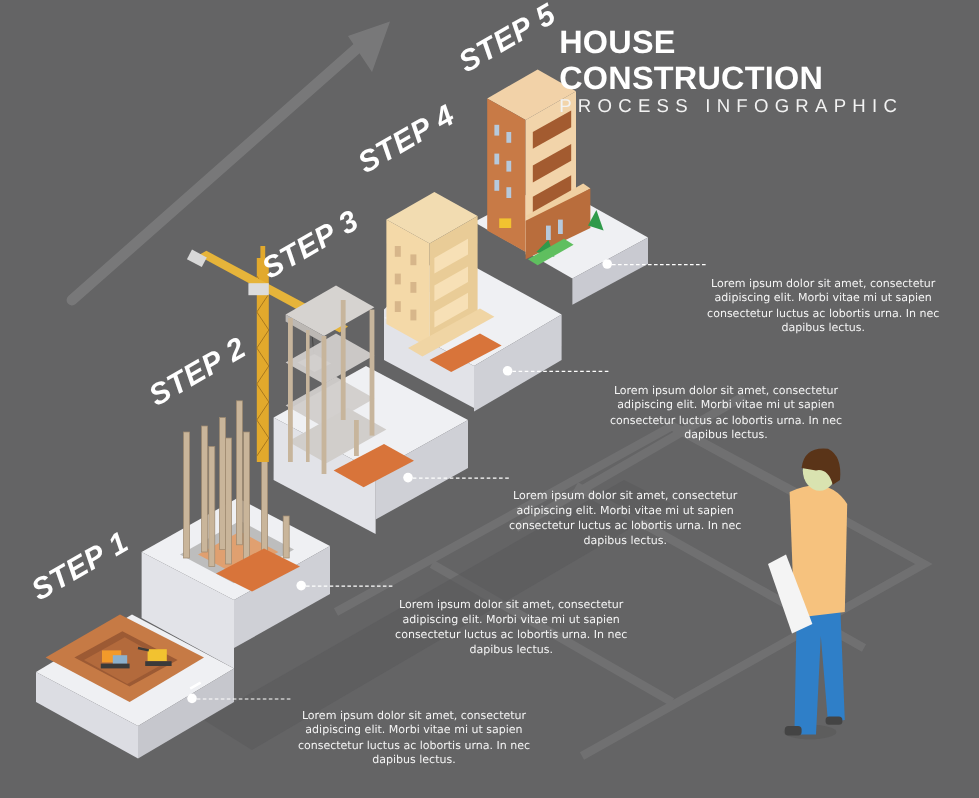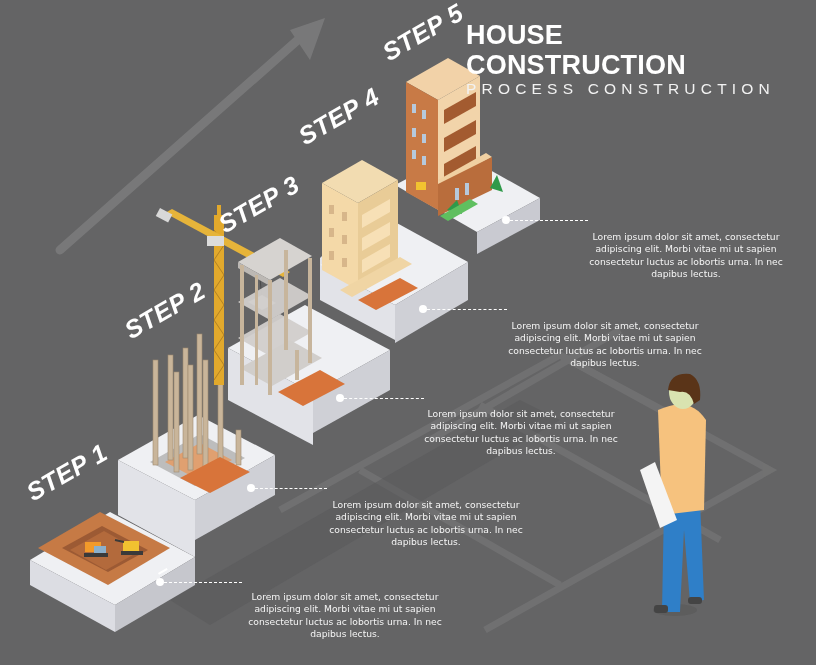--- a/index.html
+++ b/index.html
@@ -183,21 +183,21 @@
       <ellipse cx="683" cy="392" rx="14" ry="17" fill="#d9e3b0"></ellipse>
       <path d="M668,390 Q670,372 690,374 Q702,380 700,400 L694,404 Q690,390 680,392 Z" fill="#5a3418"></path>
       <polygon points="640,470 655,462 677,520 660,528" fill="#f4f4f4"></polygon>
       <rect x="654" y="605" width="14" height="8" rx="3" fill="#444"></rect>
       <rect x="688" y="597" width="14" height="7" rx="3" fill="#444"></rect>
     </g>
   </svg>
 
   <div class="title">
     <div class="main">HOUSE CONSTRUCTION</div>
-    <div class="sub">PROCESS CONSTRUCTION</div>
+    <div class="sub">PROCESS INFOGRAPHIC</div>
   </div>
 
   <div class="step-label" style="left:36px;top:478px;">STEP 1</div>
   <div class="step-label" style="left:134px;top:316px;">STEP 2</div>
   <div class="step-label" style="left:228px;top:210px;">STEP 3</div>
   <div class="step-label" style="left:308px;top:122px;">STEP 4</div>
   <div class="step-label" style="left:392px;top:38px;">STEP 5</div>
 
   <div class="dot" style="left:502px;top:216px;"></div>
   <div class="connector" style="left:510px;top:220px;width:78px;"></div>

